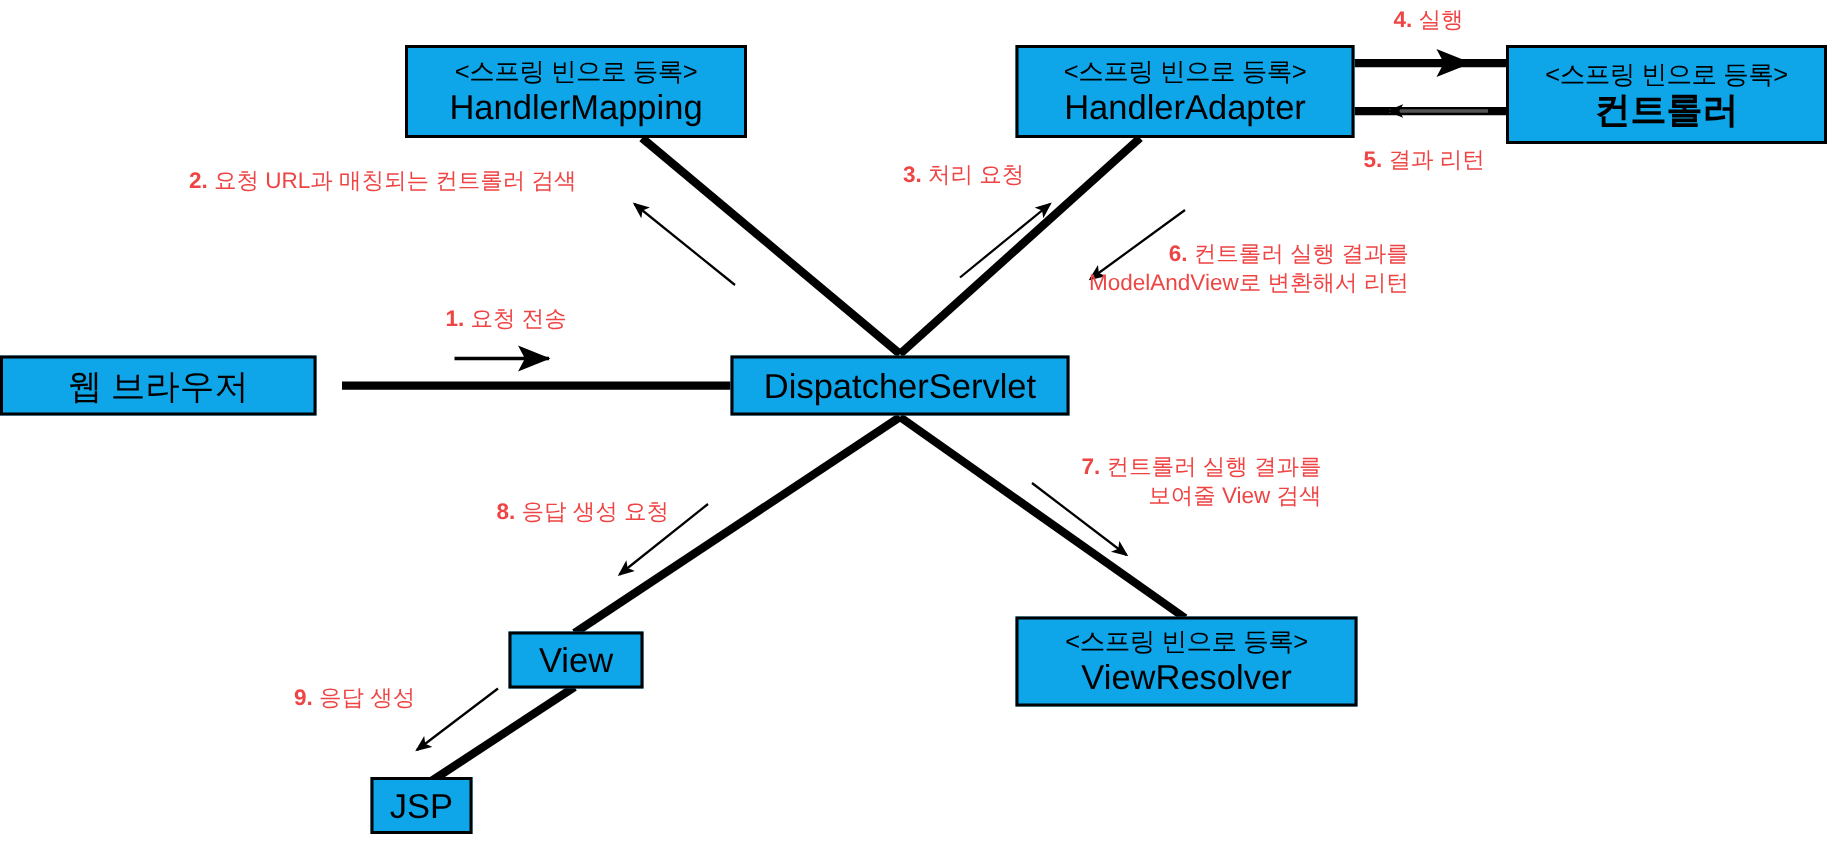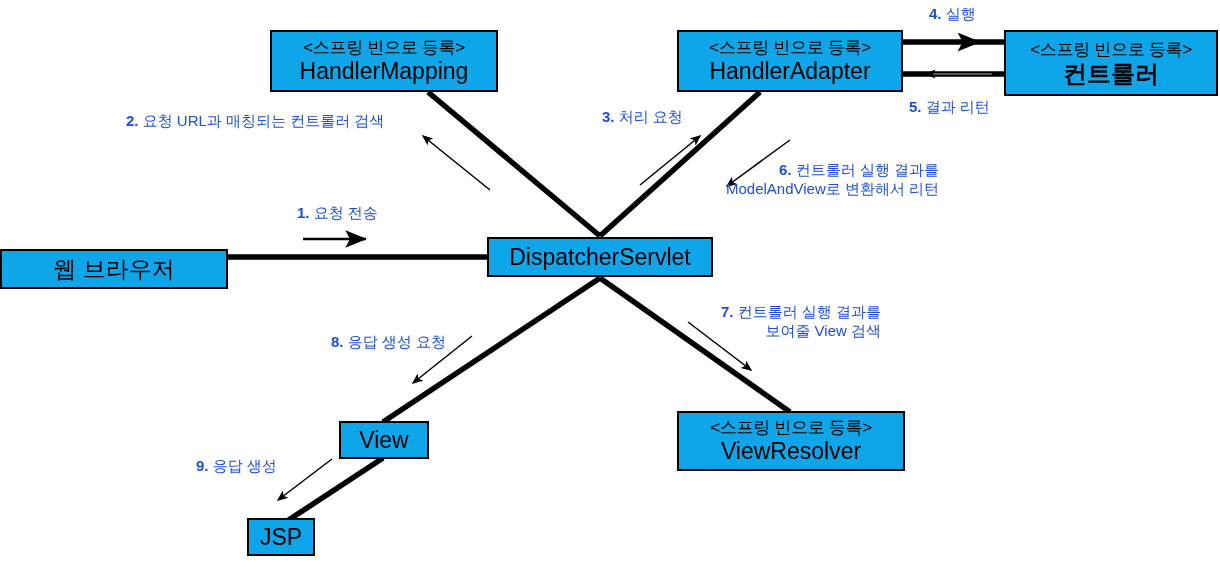--- a/index.html
+++ b/index.html
@@ -7,21 +7,21 @@
   #canvas{position:relative;width:1220px;height:567px;overflow:hidden;background:#fff;}
   #wires{position:absolute;left:0;top:0;width:1220px;height:567px;}
 
   .node{position:absolute;box-sizing:border-box;border:2px solid #000;background:#0ea5e9;
         display:flex;flex-direction:column;align-items:center;justify-content:center;text-align:center;}
   .stereo{font-size:17px;line-height:20px;letter-spacing:-0.3px;}
   .nname{font-size:23px;line-height:27px;}
   .nname.bold{font-weight:bold;font-size:24px;}
   .single{font-size:23px;line-height:27px;}
 
-  .lbl{position:absolute;font-size:15px;line-height:19px;white-space:nowrap;color:#1d4ed8;}
+  .lbl{position:absolute;font-size:15px;line-height:19px;white-space:nowrap;color:#ef4444;}
   .lbl .num{font-weight:bold;}
   .lbl.ctr{text-align:right;}
 </style>
 </head>
 <body>
 
 <div id="canvas">
 
   <svg id="wires" viewBox="0 0 1220 567" xmlns="http://www.w3.org/2000/svg">
     <defs>
@@ -78,21 +78,21 @@
   <div class="node" style="left:677px;top:30px;width:226px;height:62px;">
     <div class="stereo">&lt;스프링 빈으로 등록&gt;</div>
     <div class="nname">HandlerAdapter</div>
   </div>
 
   <div class="node" style="left:1004px;top:30px;width:214px;height:66px;">
     <div class="stereo">&lt;스프링 빈으로 등록&gt;</div>
     <div class="nname bold">컨트롤러</div>
   </div>
 
-  <div class="node" style="left:0px;top:249px;width:228px;height:40px;">
+  <div class="node" style="left:0px;top:237px;width:211px;height:40px;font-family:Liberation Serif, serif;">
     <div class="single">웹 브라우저</div>
   </div>
 
   <div class="node" style="left:487px;top:237px;width:226px;height:40px;">
     <div class="single">DispatcherServlet</div>
   </div>
 
   <div class="node" style="left:677px;top:411px;width:228px;height:60px;">
     <div class="stereo">&lt;스프링 빈으로 등록&gt;</div>
     <div class="nname">ViewResolver</div>

